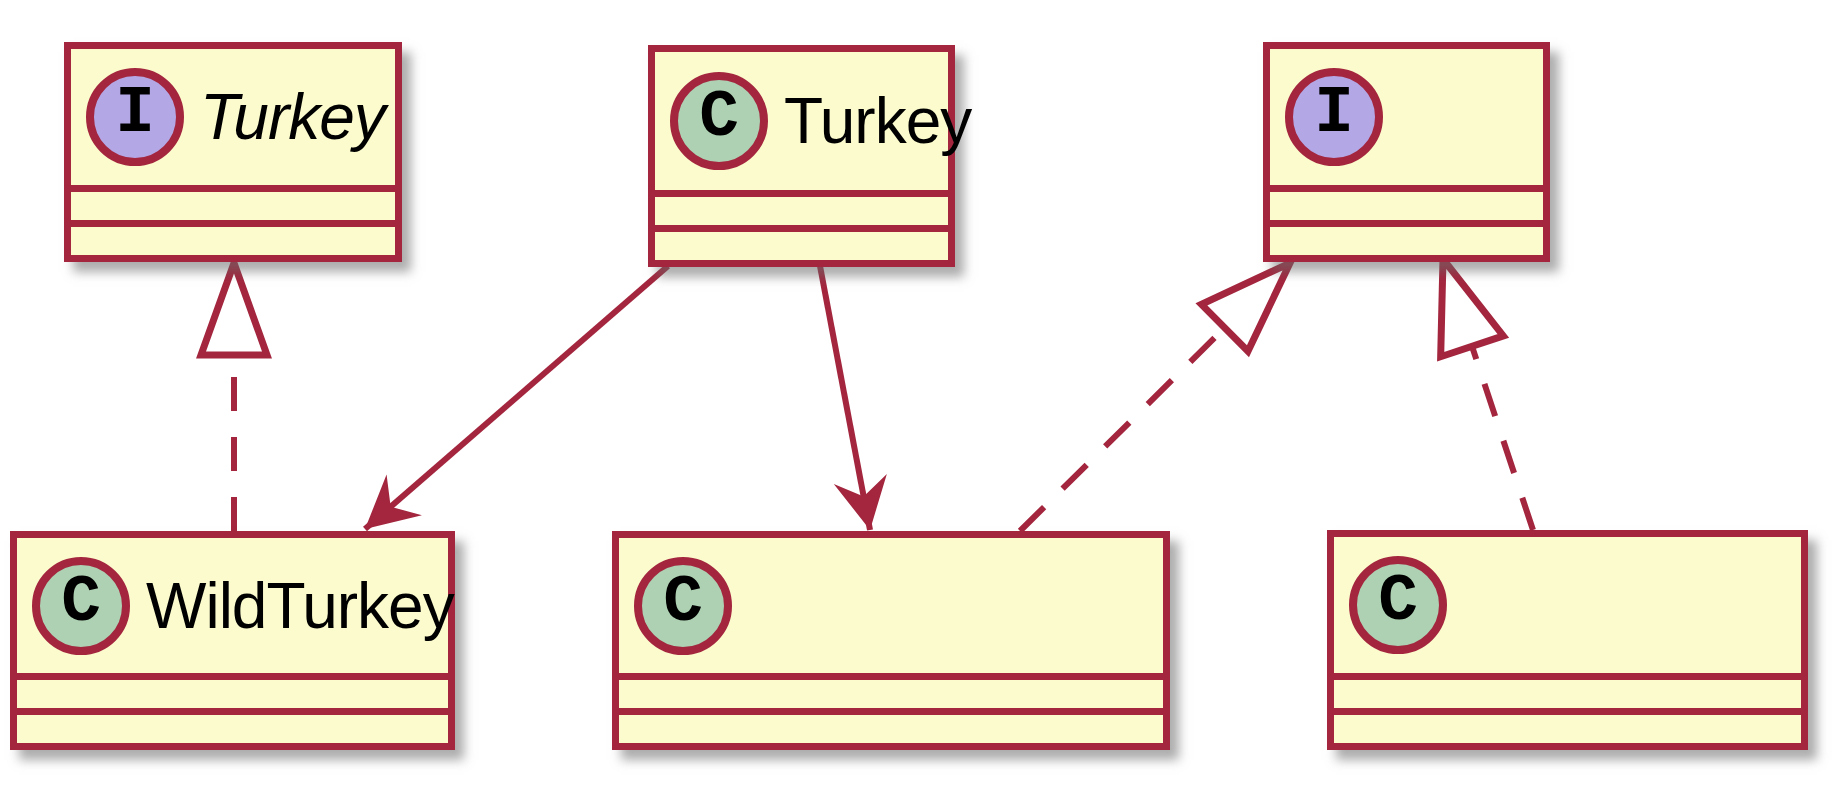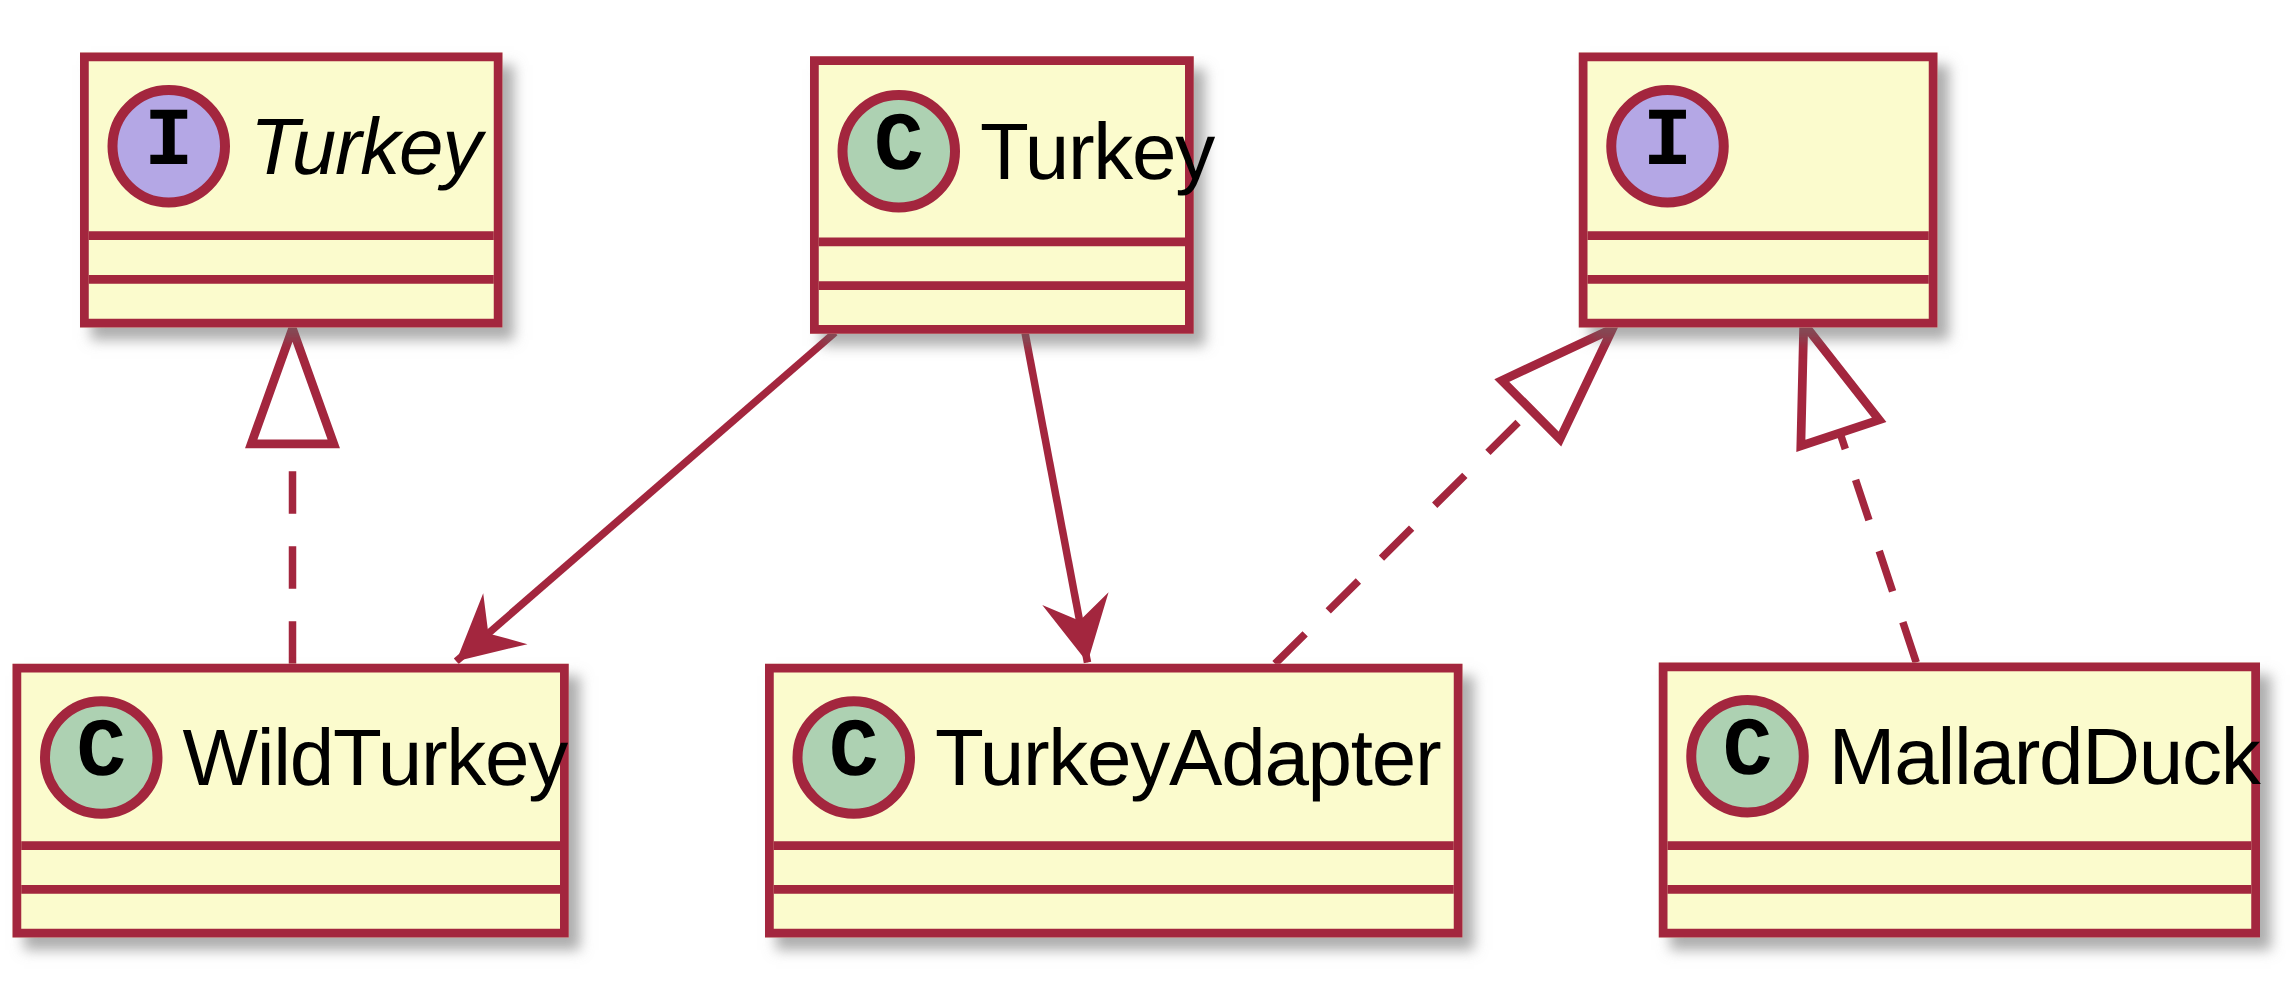--- a/index.html
+++ b/index.html
@@ -135,29 +135,27 @@
           <span class="uml-name class">WildTurkey</span>
         </div>
         <div class="uml-compartment"></div>
         <div class="uml-compartment"></div>
       </div>
       <div class="uml-node" style="left: 612px; top: 531px; width: 558px; height: 219px;">
         <div class="uml-title">
           <div class="badge class">
             <span class="badge-letter">C</span>
           </div>
-          <span class="uml-name class">TurkeyAdapter</span>
         </div>
         <div class="uml-compartment"></div>
         <div class="uml-compartment"></div>
       </div>
       <div class="uml-node" style="left: 1327px; top: 530px; width: 481px; height: 220px;">
         <div class="uml-title">
           <div class="badge class">
             <span class="badge-letter">C</span>
           </div>
-          <span class="uml-name class">MallardDuck</span>
         </div>
         <div class="uml-compartment"></div>
         <div class="uml-compartment"></div>
       </div>
     </div>
 </div>
 
 </body></html>

